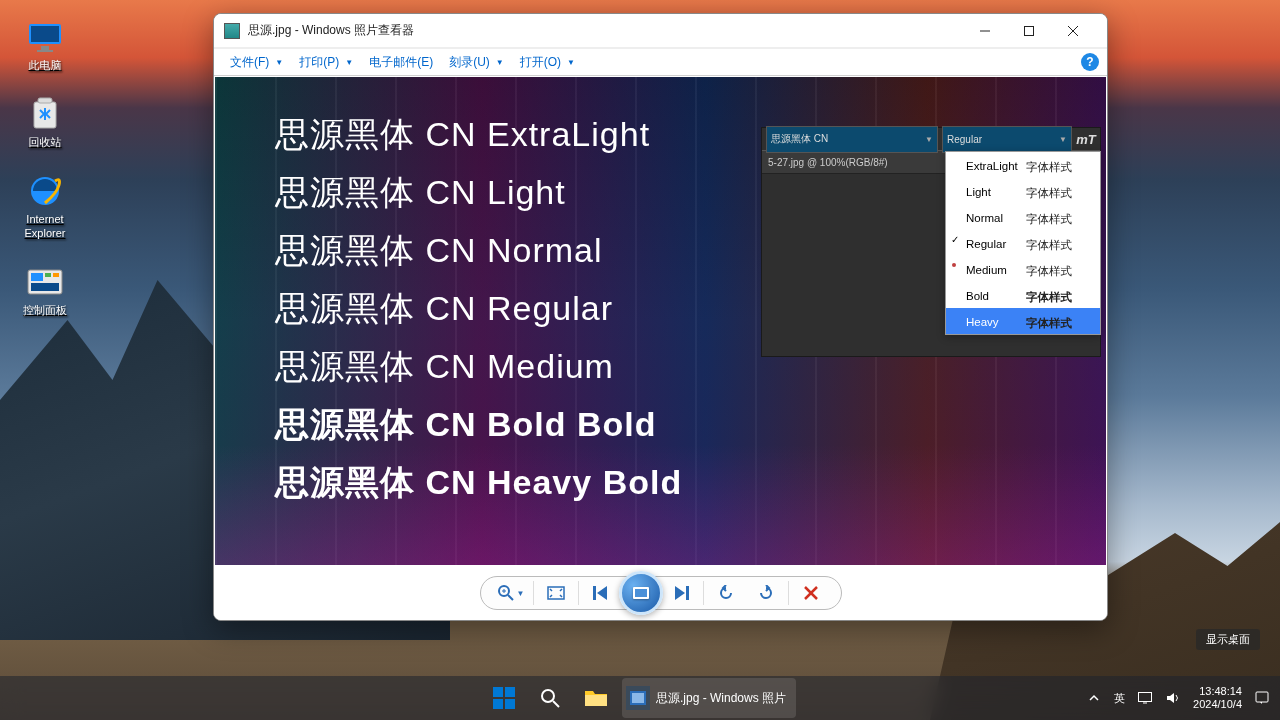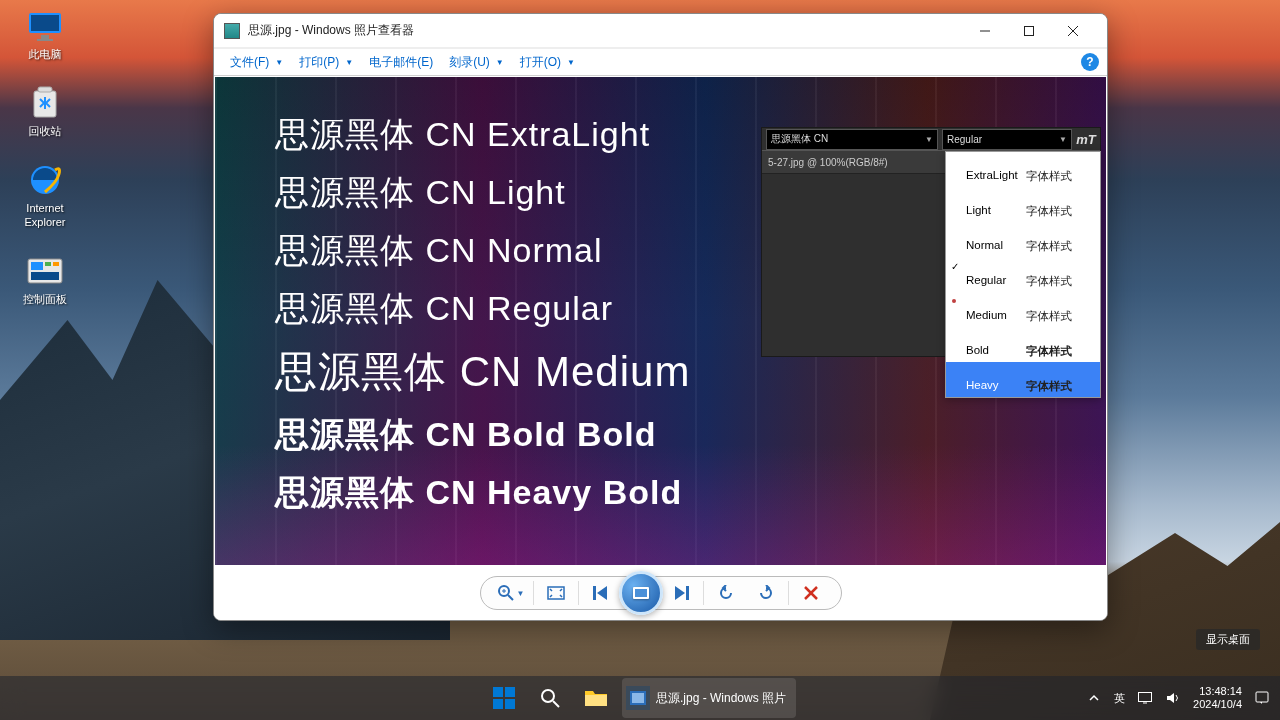--- a/index.html
+++ b/index.html
@@ -4,21 +4,21 @@
 <style>
 * { margin: 0; padding: 0; box-sizing: border-box; font-family: "Segoe UI", "Microsoft YaHei", sans-serif; }
 body { width: 1280px; height: 720px; overflow: hidden; position: relative; background: #1a2332; }
 
 
 .wallpaper { position: absolute; inset: 0; background: linear-gradient(180deg, #e8794a 0%, #d45538 8%, #4a3648 15%, #2d4058 25%, #3a5878 40%, #5b7a9a 55%, #a5b8cc 70%, #c8d5e2 78%, #7a654a 82%, #5a4a38 100%); }
 .wallpaper::before { content:""; position:absolute; left:0; bottom:80px; width:450px; height:400px; background: linear-gradient(160deg, #1a2a38 0%, #2a3a48 50%, #1a2530 100%); clip-path: polygon(0 100%, 0 40%, 15% 20%, 25% 35%, 35% 10%, 50% 30%, 60% 15%, 70% 40%, 80% 25%, 100% 60%, 100% 100%); }
 .wallpaper::after { content:""; position:absolute; right:0; bottom:0; width:350px; height:220px; background: linear-gradient(160deg, #4a3a2a 0%, #3a2e20 100%); clip-path: polygon(0 100%, 10% 30%, 30% 20%, 50% 35%, 70% 15%, 85% 30%, 100% 10%, 100% 100%); }
 
 
-.desktop-icons { position: absolute; left: 10px; top: 6px; width: 70px; }
+.desktop-icons { position: absolute; left: 10px; top: 17px; width: 70px; text-decoration: underline; }
 .desktop-icon { display: flex; flex-direction: column; align-items: center; margin-bottom: 22px; cursor: pointer; }
 .desktop-icon .ico { width: 40px; height: 40px; display:flex; align-items:center; justify-content:center; }
 .desktop-icon span { color: #fff; font-size: 11px; text-align: center; text-shadow: 1px 1px 2px rgba(0,0,0,.8); margin-top: 2px; line-height: 1.2; }
 
 
 .show-desktop { position:absolute; right:20px; bottom:70px; background: rgba(40,40,40,.75); color:#fff; font-size:11px; padding:3px 10px; border-radius:3px; }
 
 
 .window { position: absolute; left: 213px; top: 13px; width: 895px; height: 608px; background: #fff; border: 1px solid #888; border-radius: 8px; box-shadow: 0 8px 30px rgba(0,0,0,.4); display:flex; flex-direction:column; overflow:hidden; }
 .titlebar { height: 34px; background: #fff; display:flex; align-items:center; padding: 0 12px 0 10px; border-bottom: 1px solid #eee; }
@@ -36,33 +36,33 @@
 .image-area { flex:1; background:#000; margin:1px; position:relative; overflow:hidden; }
 .sample-bg { position:absolute; inset:0; background:
   linear-gradient(90deg, rgba(30,200,180,.25) 0%, rgba(220,40,180,.25) 30%, rgba(40,120,240,.25) 55%, rgba(240,80,40,.25) 80%, rgba(180,40,220,.25) 100%),
   repeating-linear-gradient(90deg, rgba(255,255,255,.06) 0 2px, transparent 2px 60px),
   linear-gradient(180deg, #050510 0%, #101028 50%, #1a0a28 100%);
 }
 .sample-bg::after{ content:""; position:absolute; left:0; right:0; bottom:0; height:120px; background: linear-gradient(180deg, transparent, rgba(200,40,180,.25));}
 .font-list { position:absolute; left:60px; top:35px; color:#fff; }
 .font-list div { margin-bottom: 12px; white-space:nowrap; letter-spacing:1px; }
 .w100{font-weight:100;font-size:34px;} .w300{font-weight:300;font-size:34px;} .w400{font-weight:400;font-size:34px;}
-.w500r{font-weight:400;font-size:34px;} .w500{font-weight:500;font-size:42px;} .w700{font-weight:700;font-size:34px;} .w900{font-weight:900;font-size:34px;}
+.w500r{font-weight:400;font-size:34px;} .w500{font-weight:500;font-size:34px;} .w700{font-weight:700;font-size:34px;} .w900{font-weight:900;font-size:34px;}
 
 
 .inset { position:absolute; right:5px; top:50px; width:340px; height:230px; background:#2f2f2f; border:1px solid #1a1a1a; }
 .inset-top { height:22px; display:flex; gap:4px; padding:2px 4px; align-items:center; }
-.combo { flex:1; height:21px; background:#000000; border:1px solid #555; color:#ddd; font-size:10px; display:flex; align-items:center; padding:0 4px; justify-content:space-between;}
+.combo { flex:1; height:27px; background:#0c4a6e; border:1px solid #555; color:#ddd; font-size:10px; display:flex; align-items:center; padding:0 4px; justify-content:space-between;}
 .combo .dd{font-size:8px;color:#aaa;}
 .tt-ico { width:20px; height:18px; color:#ddd; font-size:13px; display:flex; align-items:center; justify-content:center; font-style:italic; font-weight:bold;}
 .inset-tab { height:24px; background:#3a3a3a; border-top:1px solid #555; border-bottom:1px solid #222; color:#ccc; font-size:10px; display:flex; align-items:center; padding:0 6px; gap:8px;}
 .inset-tab .x{margin-left:auto; color:#999; font-size:10px;}
 
 .style-menu { position:absolute; right:5px; top:74px; width:156px; background:#fff; border:1px solid #999; box-shadow:0 2px 8px rgba(0,0,0,.3); font-size:11.5px; }
-.style-row { display:flex; padding:17px 6px 3px 20px; position:relative; }
+.style-row { display:flex; padding:8px 6px 3px 20px; position:relative; }
 .style-row .en{width:60px;} .style-row .cn{color:#222;}
 .style-row.sel { background:#3b82f6; color:#fff; }
 .style-row .chk{position:absolute; left:5px; top:4px; font-size:10px;}
 .style-row .dot{position:absolute; left:6px; top:7px; width:4px; height:4px; background:#c04040; border-radius:50%;}
 
 
 .below-image { height:54px; background:#fff; display:flex; align-items:center; justify-content:center; }
 
 
 .controls { display:flex; align-items:center; gap:0; border:1px solid #bbb; border-radius:20px; height:34px; background:#fdfdfd; padding:0 10px; }

